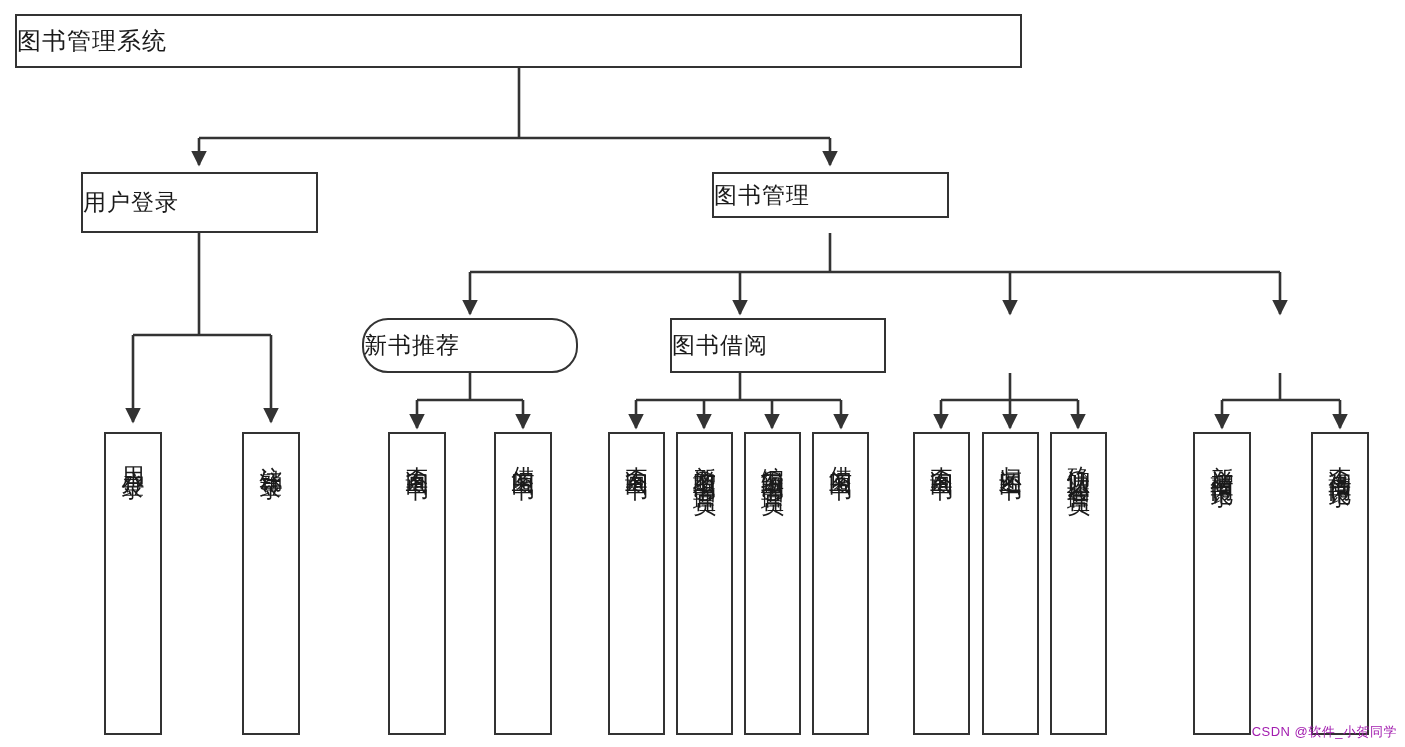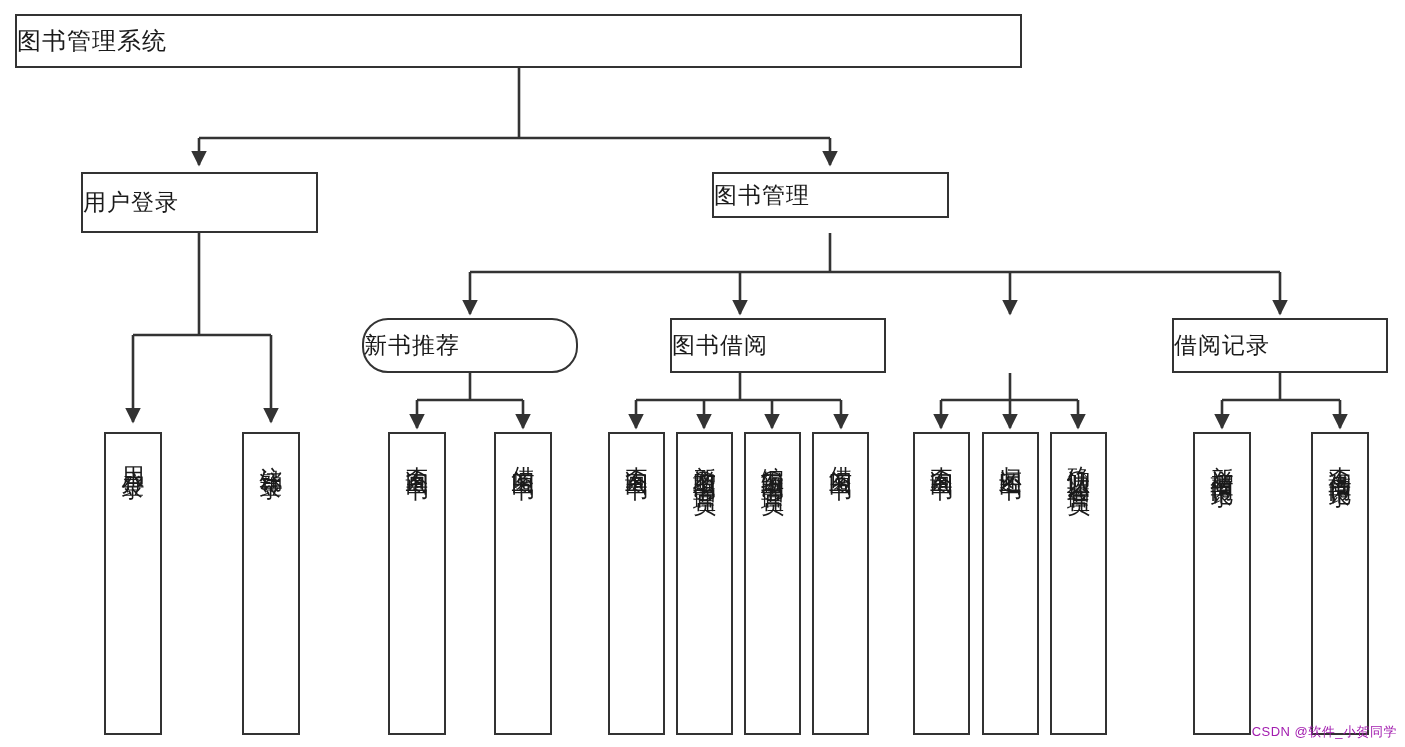--- a/index.html
+++ b/index.html
@@ -130,23 +130,20 @@
   <div class="node horiz" style="left:712px; top:172px; width:237px; height:46px;">
     <span>图书管理</span>
   </div>
 
   <div class="node horiz" style="left:362px; top:318px; width:216px; height:55px;border-radius:26px;">
     <span>新书推荐</span>
   </div>
   <div class="node horiz" style="left:632px; top:318px; width:216px; height:55px;margin-left:38px;">
     <span>图书借阅</span>
   </div>
-  <div class="node horiz" style="left:1172px; top:318px; width:216px; height:55px;">
-    <span>借阅记录</span>
-  </div>
 
   <div class="node vert" style="left:104px; top:432px; width:58px; height:303px;">
     <span class="vtext">用户登录</span>
   </div>
   <div class="node vert" style="left:242px; top:432px; width:58px; height:303px;">
     <span class="vtext">注销登录</span>
   </div>
 
   <div class="node vert" style="left:388px; top:432px; width:58px; height:303px;">
     <span class="vtext">查询图书</span>

